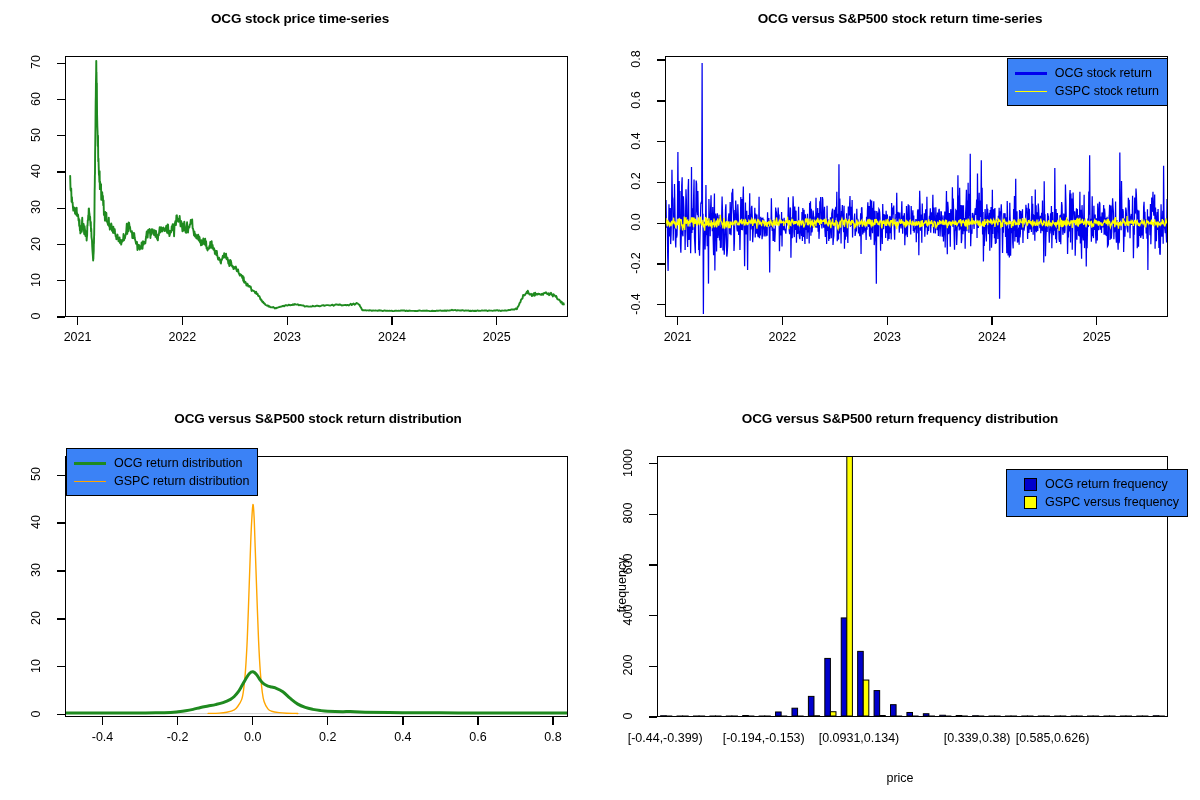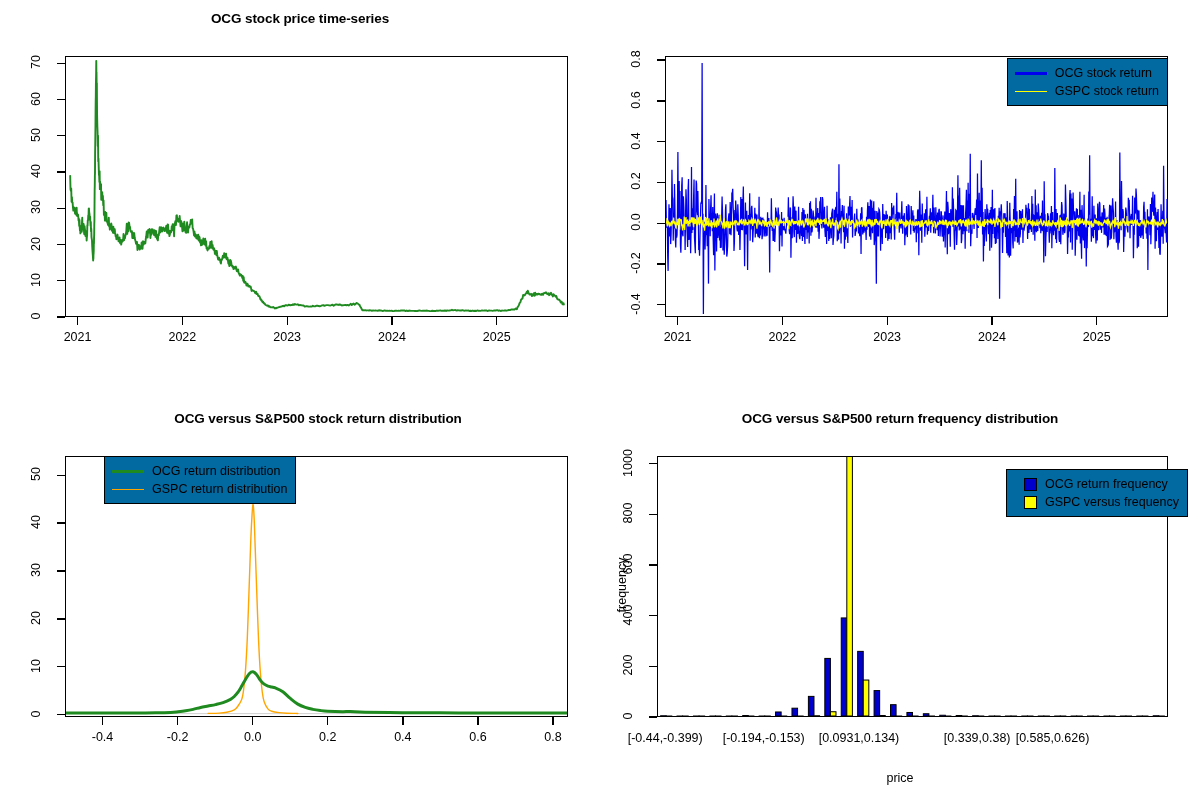--- a/index.html
+++ b/index.html
@@ -50,21 +50,21 @@
   }
   .axis-title{
     position:absolute;
     font-size:12.5px;
     color:#000;
     white-space:nowrap;
   }
   .legend-box{
     position:absolute;
     border:1.2px solid #000;
-    background:#0369a1;
+    background:#3b82f6;
     box-sizing:border-box;
     padding:5px 8px 5px 7px;
   }
   .legend-row{
     display:flex;
     align-items:center;
     height:18px;
   }
   .legend-key-line{
     width:32px;height:0;
@@ -126,20 +126,21 @@
       </div>
 
     <div class="plotbox" id="tl-box" style="left:65px;top:56px;width:503px;height:261px;">
       <svg id="tl-svg" width="501" height="259" viewBox="0 0 501 259" preserveAspectRatio="none">
           <path d="M4.17 118.86 L4.52 132.21 L4.87 133.93 L5.22 131.40 L5.57 144.82 L5.91 140.08 L6.26 145.71 L6.61 145.53 L6.96 150.46 L7.31 153.58 L7.65 152.77 L8.00 150.37 L8.35 152.32 L8.70 152.05 L9.05 156.57 L9.39 151.27 L9.74 156.62 L10.09 157.57 L10.44 156.70 L10.67 150.78 L10.90 158.74 L11.13 156.09 L11.37 157.58 L11.60 158.10 L11.83 159.40 L12.06 157.73 L12.29 159.98 L12.52 163.54 L12.76 161.44 L12.99 164.73 L13.22 168.96 L13.45 162.83 L13.68 169.30 L13.92 173.53 L14.15 169.24 L14.38 176.35 L14.61 173.55 L14.84 169.69 L15.08 170.99 L15.31 172.74 L15.54 168.56 L15.77 174.79 L16.00 165.42 L16.24 160.75 L16.47 169.53 L16.70 166.51 L16.93 168.36 L17.16 171.28 L17.40 172.48 L17.63 166.99 L17.86 169.19 L18.09 176.30 L18.32 177.35 L18.56 169.24 L18.79 171.04 L19.02 172.85 L19.25 173.49 L19.48 179.04 L19.72 178.49 L19.95 174.29 L20.18 174.45 L20.41 175.94 L20.64 183.44 L20.87 180.26 L21.11 178.45 L21.34 168.30 L21.57 168.77 L21.80 163.12 L22.03 163.26 L22.27 158.34 L22.50 160.07 L22.73 151.72 L22.96 151.48 L23.19 155.06 L23.43 156.65 L23.66 158.80 L23.89 162.97 L24.12 159.77 L24.35 165.04 L24.59 169.00 L24.82 164.91 L25.05 174.45 L25.28 171.70 L25.51 180.12 L25.75 181.85 L25.98 183.14 L26.21 189.10 L26.44 193.11 L26.67 196.29 L26.91 199.52 L27.14 203.46 L27.25 201.59 L27.37 202.02 L27.49 197.72 L27.60 196.57 L27.72 194.13 L27.83 185.64 L27.95 186.39 L28.07 179.80 L28.18 178.02 L28.30 166.74 L28.41 163.75 L28.53 147.56 L28.65 133.05 L28.76 129.14 L28.88 118.50 L28.99 116.78 L29.11 97.14 L29.22 89.48 L29.34 79.05 L29.46 69.16 L29.57 55.19 L29.69 43.64 L29.80 39.22 L29.92 26.17 L30.04 20.76 L30.15 15.13 L30.27 3.84 L30.38 16.91 L30.50 15.06 L30.62 25.87 L30.73 31.57 L30.85 26.26 L30.96 43.81 L31.08 57.42 L31.20 62.48 L31.31 68.19 L31.54 74.31 L31.78 88.89 L32.01 78.59 L32.24 104.44 L32.47 101.42 L32.70 109.67 L32.94 117.87 L33.17 117.49 L33.40 124.90 L33.63 114.25 L33.86 132.15 L34.10 124.64 L34.33 127.11 L34.56 132.08 L34.79 128.39 L35.02 127.09 L35.26 142.83 L35.49 134.81 L35.84 142.83 L36.18 135.15 L36.53 141.06 L36.88 138.89 L37.23 148.23 L37.57 143.43 L37.92 157.88 L38.27 157.54 L38.62 157.49 L38.97 163.64 L39.31 154.89 L39.66 157.03 L40.01 160.38 L40.36 155.95 L40.71 164.50 L41.05 164.51 L41.40 165.31 L41.75 166.75 L42.10 168.07 L42.45 165.94 L42.79 160.68 L43.14 169.44 L43.49 167.28 L43.84 172.61 L44.19 170.04 L44.53 171.33 L44.88 171.10 L45.23 166.54 L45.58 168.16 L45.92 173.68 L46.27 173.03 L46.62 171.10 L46.97 175.69 L47.32 169.67 L47.66 172.38 L48.01 175.93 L48.36 173.23 L48.71 172.12 L49.06 175.38 L49.40 177.57 L49.75 179.51 L50.10 179.96 L50.45 182.29 L50.80 181.82 L51.14 180.82 L51.49 177.57 L51.84 180.43 L52.19 181.66 L52.54 184.26 L52.88 183.47 L53.23 183.34 L53.58 180.53 L53.93 185.92 L54.27 184.25 L54.74 182.95 L55.20 187.66 L55.67 184.27 L56.13 184.74 L56.59 182.72 L57.06 183.98 L57.52 177.01 L57.99 183.37 L58.45 179.67 L58.91 181.46 L59.38 178.53 L59.84 177.36 L60.31 173.86 L60.77 166.82 L61.23 176.89 L61.70 171.50 L62.16 174.49 L62.62 165.47 L63.09 165.79 L63.55 169.42 L64.02 169.89 L64.48 173.85 L64.94 174.52 L65.41 175.40 L65.87 174.14 L66.34 181.01 L66.80 175.74 L67.26 181.24 L67.73 176.56 L68.19 176.08 L68.66 180.53 L69.12 182.82 L69.58 184.34 L70.05 186.89 L70.51 184.91 L70.97 184.99 L71.44 193.01 L71.90 191.45 L72.37 187.82 L72.83 187.83 L73.29 188.48 L73.76 192.61 L74.22 189.67 L74.69 190.04 L75.15 191.56 L75.61 185.49 L76.08 189.55 L76.54 191.76 L77.01 184.29 L77.47 187.61 L77.93 186.29 L78.40 185.00 L78.86 186.53 L79.32 186.43 L79.79 181.94 L80.25 179.23 L80.72 174.51 L81.18 180.06 L81.64 180.49 L82.11 172.97 L82.57 174.89 L83.04 175.37 L83.50 171.87 L83.96 173.35 L84.43 180.99 L84.89 173.55 L85.36 177.72 L85.82 172.23 L86.28 175.65 L86.75 172.45 L87.21 175.04 L87.67 177.10 L88.14 178.07 L88.60 173.27 L89.07 175.59 L89.53 179.89 L89.99 173.83 L90.46 177.86 L90.92 181.72 L91.39 181.69 L91.85 183.40 L92.31 177.47 L92.78 178.29 L93.24 174.31 L93.71 170.09 L94.17 175.60 L94.63 173.96 L95.10 170.28 L95.56 172.18 L96.02 174.51 L96.49 172.21 L96.95 170.86 L97.42 170.52 L97.88 172.06 L98.34 174.14 L98.81 171.74 L99.27 173.82 L99.74 173.36 L100.20 168.95 L100.66 172.92 L101.13 175.85 L101.59 167.52 L102.06 167.68 L102.52 176.59 L102.98 173.39 L103.45 179.06 L103.91 177.24 L104.38 173.94 L104.84 175.56 L105.30 174.59 L105.77 169.18 L106.23 171.25 L106.69 167.11 L107.16 173.09 L107.62 168.34 L108.09 179.33 L108.55 166.82 L109.01 166.04 L109.48 163.89 L109.94 168.02 L110.41 158.51 L110.87 158.27 L111.33 163.78 L111.80 162.92 L112.26 164.85 L112.72 161.62 L113.19 162.43 L113.65 159.03 L114.12 164.90 L114.58 169.36 L115.04 163.99 L115.51 165.42 L115.97 168.86 L116.44 174.28 L116.90 166.59 L117.36 173.70 L117.83 169.78 L118.29 164.69 L118.76 169.59 L119.22 173.95 L119.68 175.38 L120.15 175.85 L120.61 171.04 L121.07 165.31 L121.54 172.15 L122.00 175.62 L122.47 170.12 L122.93 169.56 L123.39 170.38 L123.86 167.48 L124.32 167.28 L124.79 162.94 L125.25 166.26 L125.71 165.87 L126.18 162.51 L126.64 171.19 L127.11 171.84 L127.57 174.47 L128.03 178.30 L128.50 174.64 L128.96 179.45 L129.42 177.27 L129.89 179.49 L130.35 181.32 L130.82 178.16 L131.28 181.73 L131.74 181.03 L132.21 177.75 L132.67 183.44 L133.14 179.42 L133.60 180.40 L134.06 185.40 L134.53 183.36 L134.99 188.31 L135.46 183.29 L135.92 187.96 L136.38 186.83 L136.85 186.34 L137.31 181.51 L137.77 185.68 L138.24 187.31 L138.70 183.26 L139.17 181.70 L139.63 188.61 L140.09 184.24 L140.56 191.48 L141.02 190.38 L141.49 193.45 L141.95 192.03 L142.41 191.43 L142.88 191.65 L143.34 189.04 L143.81 191.30 L144.27 184.99 L144.73 190.19 L145.20 187.75 L145.66 184.21 L146.12 191.24 L146.59 187.84 L147.05 191.02 L147.52 192.77 L147.98 191.27 L148.44 192.47 L148.91 196.88 L149.37 196.36 L149.84 193.93 L150.30 197.96 L150.76 193.86 L151.23 197.95 L151.69 200.38 L152.16 202.50 L152.62 202.72 L153.08 200.59 L153.55 202.62 L154.01 202.91 L154.47 205.35 L154.94 206.52 L155.40 202.18 L155.87 203.02 L156.33 201.17 L156.79 198.82 L157.26 200.71 L157.72 200.50 L158.19 196.15 L158.65 198.54 L159.11 200.64 L159.58 198.66 L160.04 196.64 L160.51 201.81 L160.97 202.40 L161.43 200.74 L161.90 203.48 L162.36 206.67 L162.82 203.55 L163.29 209.04 L163.75 208.61 L164.22 202.97 L164.68 203.37 L165.14 204.91 L165.61 208.72 L166.07 208.29 L166.54 209.93 L167.00 209.21 L167.46 212.09 L167.93 210.00 L168.39 210.08 L168.86 211.48 L169.32 210.04 L169.78 209.54 L170.25 210.94 L170.71 213.93 L171.17 214.35 L171.64 213.00 L172.10 212.52 L172.57 215.73 L173.03 216.47 L173.49 217.84 L173.96 218.63 L174.42 217.22 L174.89 218.22 L175.35 217.94 L175.81 219.18 L176.28 220.90 L176.74 219.01 L177.21 223.73 L177.67 220.10 L178.13 225.42 L178.60 225.76 L179.06 224.62 L179.52 225.00 L179.99 226.28 L180.45 228.50 L180.92 228.18 L181.38 226.70 L181.84 227.50 L182.31 229.64 L182.77 228.84 L183.24 229.21 L183.70 228.91 L184.16 230.32 L184.63 229.62 L185.09 231.30 L185.56 233.95 L186.02 233.07 L186.48 233.62 L186.95 233.54 L187.41 233.83 L187.87 233.98 L188.34 234.10 L188.80 235.07 L189.27 236.28 L189.73 235.95 L190.19 234.84 L190.66 237.05 L191.12 236.50 L191.59 236.74 L192.05 238.47 L192.51 239.15 L192.98 239.07 L193.44 239.21 L193.91 240.58 L194.37 242.36 L194.83 241.99 L195.30 243.42 L195.76 243.23 L196.22 244.80 L196.69 245.14 L197.15 244.85 L197.62 246.23 L198.08 246.06 L198.54 246.43 L199.01 247.25 L199.47 247.71 L199.94 248.06 L200.40 248.10 L200.86 248.66 L201.33 248.54 L201.79 248.43 L202.26 249.33 L202.72 248.88 L203.18 249.76 L203.65 249.53 L204.11 250.00 L204.57 250.21 L205.27 250.40 L205.97 250.30 L206.66 250.44 L207.36 250.07 L208.05 250.64 L208.75 251.44 L209.45 250.94 L210.14 251.36 L210.84 250.76 L211.53 250.70 L212.23 250.45 L212.92 250.09 L213.62 250.12 L214.32 249.65 L215.01 249.66 L215.71 249.52 L216.40 248.93 L217.10 249.23 L217.80 248.72 L218.49 249.15 L219.19 248.19 L219.88 248.21 L220.58 248.25 L221.27 248.61 L221.97 248.32 L222.67 247.62 L223.36 248.04 L224.29 248.28 L225.22 247.94 L226.15 247.98 L227.07 247.18 L228.00 247.94 L228.93 246.90 L229.86 247.57 L230.78 247.63 L231.71 247.32 L232.87 248.31 L234.03 247.86 L235.19 248.31 L236.35 248.43 L237.51 248.44 L238.67 249.61 L239.83 249.31 L240.99 249.18 L242.15 249.57 L243.31 249.65 L244.47 249.57 L245.63 249.64 L246.79 248.75 L247.95 249.41 L249.11 249.24 L250.27 248.81 L251.43 248.79 L252.59 248.96 L253.75 249.23 L254.91 248.84 L256.07 248.35 L257.23 248.11 L258.39 248.83 L259.55 248.34 L260.71 248.10 L261.87 248.13 L263.03 248.34 L264.18 248.51 L265.34 248.17 L266.50 247.62 L267.66 248.74 L268.82 247.94 L269.98 247.37 L271.14 247.55 L272.30 247.95 L273.46 247.46 L274.62 247.78 L275.78 248.56 L276.94 248.18 L278.10 248.08 L279.26 247.83 L280.42 248.26 L281.58 247.88 L282.74 248.49 L283.90 247.61 L284.83 246.80 L285.76 248.10 L286.68 247.02 L287.61 246.45 L288.54 247.81 L289.47 247.14 L290.39 246.01 L291.32 246.31 L292.25 247.02 L292.71 247.27 L293.18 247.89 L293.64 248.02 L294.11 249.49 L294.57 249.87 L295.03 250.81 L295.50 251.60 L295.96 252.61 L296.42 253.32 L297.35 253.28 L298.28 253.31 L299.21 253.13 L300.14 253.44 L301.06 253.34 L301.99 253.37 L302.92 253.50 L303.85 253.27 L304.77 253.37 L305.93 253.91 L307.09 253.42 L308.25 253.58 L309.41 253.42 L310.57 253.63 L311.73 253.75 L312.89 253.31 L314.05 253.49 L315.21 253.57 L316.37 253.97 L317.53 253.75 L318.69 253.45 L319.85 253.88 L321.01 253.63 L322.17 253.87 L323.33 253.74 L324.49 253.90 L325.65 253.79 L326.81 254.10 L327.97 254.10 L329.13 253.72 L330.29 253.72 L331.45 253.87 L332.61 253.77 L333.77 253.85 L334.93 253.52 L336.09 253.38 L337.25 253.51 L338.41 253.44 L339.57 254.12 L340.73 253.45 L341.89 254.15 L343.05 253.55 L344.21 253.81 L345.37 253.85 L346.52 253.84 L347.68 253.88 L348.84 253.93 L350.00 253.93 L351.16 254.10 L352.32 253.70 L353.48 253.46 L354.64 253.69 L355.80 253.86 L356.96 253.73 L358.12 253.74 L359.28 253.78 L360.44 253.56 L361.60 253.76 L362.76 253.87 L363.92 254.08 L365.08 254.08 L366.24 253.76 L367.40 254.04 L368.56 253.91 L369.72 253.94 L370.88 253.57 L372.04 253.78 L373.20 253.64 L374.36 253.34 L375.52 253.83 L376.68 253.63 L377.84 253.77 L379.00 253.47 L380.16 253.96 L381.32 253.38 L382.48 253.62 L383.64 253.49 L384.80 253.38 L385.96 252.73 L387.12 253.36 L388.27 253.09 L389.43 253.06 L390.59 253.61 L391.75 253.27 L392.91 253.42 L394.07 253.55 L395.23 253.50 L396.39 253.20 L397.55 253.53 L398.71 253.70 L399.87 253.35 L401.03 253.60 L402.19 253.50 L403.35 253.94 L404.51 253.75 L405.67 253.94 L406.83 253.54 L407.99 254.04 L409.15 253.77 L410.31 253.99 L411.47 253.38 L412.63 253.92 L413.79 253.82 L414.95 253.69 L416.11 253.34 L417.27 253.58 L418.43 253.54 L419.59 253.55 L420.75 253.55 L421.91 254.02 L423.07 253.44 L424.23 253.60 L425.39 253.66 L426.55 253.86 L427.71 253.56 L428.87 253.54 L430.02 253.44 L431.18 253.15 L432.34 253.71 L433.50 253.44 L434.66 254.02 L435.82 253.56 L436.98 253.62 L438.14 253.54 L439.30 253.32 L440.46 253.70 L441.62 253.35 L442.78 253.02 L443.94 253.14 L445.10 252.48 L446.26 252.42 L447.42 252.49 L448.58 252.45 L449.74 251.50 L450.90 252.30 L451.60 250.08 L452.29 249.29 L452.99 247.91 L453.68 245.86 L454.38 245.26 L455.07 242.69 L455.77 241.98 L456.47 241.47 L457.16 238.00 L457.63 238.35 L458.09 238.23 L458.55 238.44 L459.02 237.96 L459.48 237.03 L459.95 236.44 L460.41 235.61 L460.87 234.67 L461.34 236.24 L461.80 233.77 L462.27 235.18 L462.73 236.08 L463.19 237.03 L463.66 237.54 L464.12 237.34 L464.58 237.56 L465.05 236.86 L465.51 237.62 L465.98 239.10 L466.44 237.81 L466.90 237.17 L467.37 238.46 L467.83 236.20 L468.30 236.40 L468.76 238.72 L469.22 235.71 L469.69 237.73 L470.15 236.79 L470.62 237.43 L471.08 237.01 L471.54 237.57 L472.01 236.65 L472.47 236.69 L472.93 237.30 L473.40 236.92 L473.86 237.17 L474.33 237.51 L474.79 237.80 L475.25 237.24 L475.72 237.80 L476.18 236.72 L476.65 237.40 L477.11 237.82 L477.57 236.38 L478.04 236.01 L478.50 236.08 L478.97 236.19 L479.43 235.49 L479.89 235.37 L480.36 235.67 L480.82 236.53 L481.28 236.95 L481.75 236.72 L482.21 237.32 L482.68 236.29 L483.14 238.16 L483.60 237.45 L484.07 236.49 L484.53 236.59 L485.00 235.75 L485.46 237.77 L485.92 237.33 L486.39 237.82 L486.85 239.46 L487.32 237.19 L487.78 237.30 L488.24 238.28 L488.71 238.43 L489.17 239.03 L489.63 239.69 L490.10 238.93 L490.56 239.74 L491.03 241.39 L491.49 242.23 L491.95 242.48 L492.42 242.37 L492.88 242.82 L493.35 242.72 L493.81 243.59 L494.27 244.11 L494.74 245.55 L495.09 244.55 L495.43 244.58 L495.78 244.93 L496.13 245.95 L496.48 247.38 L496.83 246.84 L497.17 246.53 L497.52 246.23 L497.87 247.49" fill="none" stroke="#1F8A1F" stroke-width="1.9" stroke-linejoin="round" stroke-linecap="round"></path>
         </svg>
     </div>
   </div>
 
   <div class="panel" style="left:600px;top:0px;">
+    <div class="panel-title" style="top:11px;">OCG versus S&amp;P500 stock return time-series</div>
 
     <div id="tr-yticks">
         <div class="tickmark" style="left: 57px; top: 304.166px; width: 8px; height: 1.3px;"></div>
         <div class="tick-label ylab-rot" style="left: 19px; top: 296.766px; width: 34px; text-align: center;">-0.4</div>
         <div class="tickmark" style="left: 57px; top: 263.384px; width: 8px; height: 1.3px;"></div>
         <div class="tick-label ylab-rot" style="left: 19px; top: 255.984px; width: 34px; text-align: center;">-0.2</div>
         <div class="tickmark" style="left: 57px; top: 222.603px; width: 8px; height: 1.3px;"></div>
         <div class="tick-label ylab-rot" style="left: 19px; top: 215.203px; width: 34px; text-align: center;">0.0</div>
         <div class="tickmark" style="left: 57px; top: 181.822px; width: 8px; height: 1.3px;"></div>
         <div class="tick-label ylab-rot" style="left: 19px; top: 174.422px; width: 34px; text-align: center;">0.2</div>
@@ -217,21 +218,21 @@
       </div>
 
     <div class="plotbox" id="bl-box" style="left:65px;top:56px;width:503px;height:261px;">
       <svg id="bl-svg" width="501" height="259" viewBox="0 0 501 259" preserveAspectRatio="none">
           <line x1="0" y1="256.6238532110092" x2="501" y2="256.6238532110092" stroke="#d0d0d0" stroke-width="1"></line>
           <path d="M142.07 256.39 C143.94 256.35,150.18 256.35,153.29 256.15 C156.41 255.95,158.28 255.75,160.77 255.20 C163.26 254.64,166.38 253.85,168.25 252.82 C170.12 251.79,170.74 250.76,171.99 249.02 C173.23 247.28,174.79 245.06,175.72 242.37 C176.66 239.67,176.97 237.61,177.59 232.86 C178.22 228.11,178.84 222.57,179.46 213.85 C180.09 205.14,180.71 194.84,181.33 180.59 C181.96 166.33,182.64 144.15,183.20 128.31 C183.76 112.47,184.26 96.63,184.70 85.54 C185.13 74.45,185.44 68.12,185.82 61.78 C186.19 55.44,186.57 47.92,186.94 47.52 C187.31 47.13,187.69 52.28,188.06 59.40 C188.44 66.53,188.75 78.02,189.18 90.29 C189.62 102.57,190.12 117.62,190.68 133.06 C191.24 148.51,191.93 169.10,192.55 182.96 C193.17 196.82,193.79 207.52,194.42 216.23 C195.04 224.94,195.66 230.49,196.29 235.24 C196.91 239.99,197.22 241.97,198.16 244.74 C199.09 247.52,200.65 250.29,201.90 251.87 C203.14 253.46,203.76 253.61,205.63 254.25 C207.50 254.88,210.62 255.34,213.11 255.67 C215.60 256.01,217.47 256.12,220.59 256.24 C223.71 256.37,229.94 256.40,231.81 256.43" fill="none" stroke="#FFA500" stroke-width="1.4" stroke-linejoin="round" stroke-linecap="round"></path>
           <path d="M0.00 256.05 C3.12 256.05,12.46 256.06,18.69 256.05 C24.93 256.05,31.16 256.01,37.39 256.01 C43.62 256.00,49.85 256.01,56.08 256.01 C62.31 256.00,69.17 255.98,74.78 255.96 C80.38 255.93,84.75 255.95,89.73 255.86 C94.72 255.78,100.95 255.63,104.69 255.44 C108.43 255.25,109.67 255.00,112.16 254.72 C114.66 254.45,117.15 254.17,119.64 253.77 C122.13 253.38,124.63 252.90,127.12 252.35 C129.61 251.79,132.10 251.00,134.60 250.45 C137.09 249.89,139.58 249.50,142.07 249.02 C144.57 248.54,147.06 248.15,149.55 247.59 C152.04 247.04,154.54 246.56,157.03 245.69 C159.52 244.82,162.64 243.40,164.51 242.37 C166.38 241.34,167.00 240.70,168.25 239.52 C169.49 238.33,170.74 236.98,171.99 235.24 C173.23 233.50,174.48 231.20,175.72 229.06 C176.97 226.92,178.22 224.47,179.46 222.41 C180.71 220.35,181.96 217.97,183.20 216.70 C184.45 215.44,185.69 214.65,186.94 214.80 C188.19 214.96,189.43 216.23,190.68 217.66 C191.93 219.08,193.17 221.77,194.42 223.36 C195.66 224.94,196.91 226.21,198.16 227.16 C199.40 228.11,200.65 228.59,201.90 229.06 C203.14 229.54,204.39 229.69,205.63 230.01 C206.88 230.33,207.50 230.17,209.37 230.96 C211.24 231.75,214.36 233.02,216.85 234.76 C219.34 236.51,221.84 239.36,224.33 241.42 C226.82 243.48,229.31 245.61,231.81 247.12 C234.30 248.62,236.79 249.57,239.28 250.45 C241.78 251.32,244.27 251.83,246.76 252.35 C249.25 252.86,251.75 253.22,254.24 253.53 C256.73 253.85,257.98 254.05,261.72 254.25 C265.46 254.45,272.93 254.68,276.67 254.72 C280.41 254.76,280.41 254.41,284.15 254.49 C287.89 254.56,290.38 255.00,299.10 255.20 C307.83 255.40,324.03 255.56,336.49 255.67 C348.96 255.78,361.42 255.82,373.88 255.86 C386.34 255.91,398.81 255.93,411.27 255.96 C423.73 255.98,436.19 255.99,448.66 256.01 C461.12 256.02,477.32 256.05,486.04 256.05 C494.77 256.06,498.51 256.05,501.00 256.05" fill="none" stroke="#1F8A1F" stroke-width="3" stroke-linejoin="round" stroke-linecap="round"></path>
         </svg>
     </div>
 
-    <div class="legend-box" id="bl-legend" style="left:66px;top:56px;margin-left:38px;">
+    <div class="legend-box" id="bl-legend" style="left:66px;top:48px;">
         <div class="legend-row">
           <span class="legend-key-line" style="border-top-color: rgb(31, 138, 31); border-top-width: 3px;"></span>
           <span class="legend-label">OCG return distribution</span>
         </div>
         <div class="legend-row">
           <span class="legend-key-line" style="border-top-color: rgb(255, 165, 0); border-top-width: 1.6px;"></span>
           <span class="legend-label">GSPC return distribution</span>
         </div>
       </div>
   </div>

